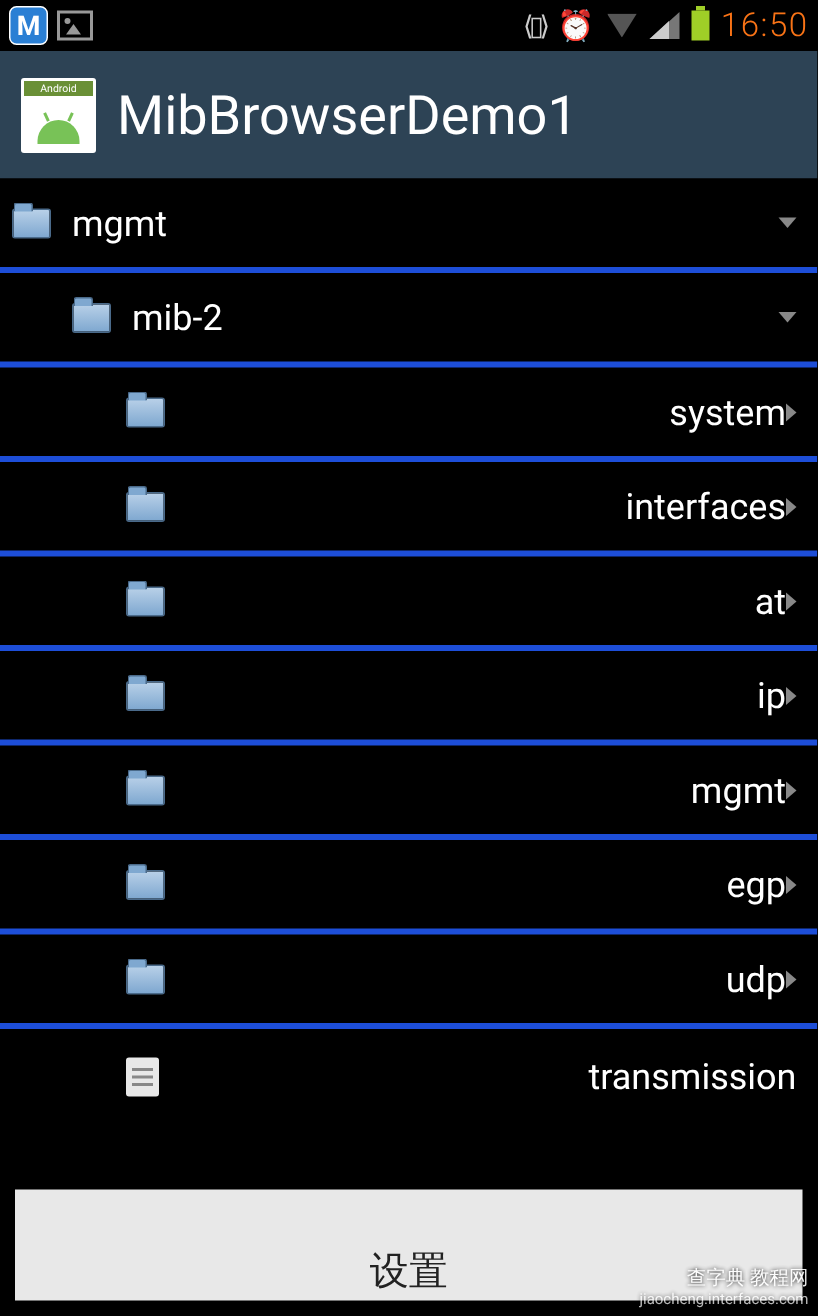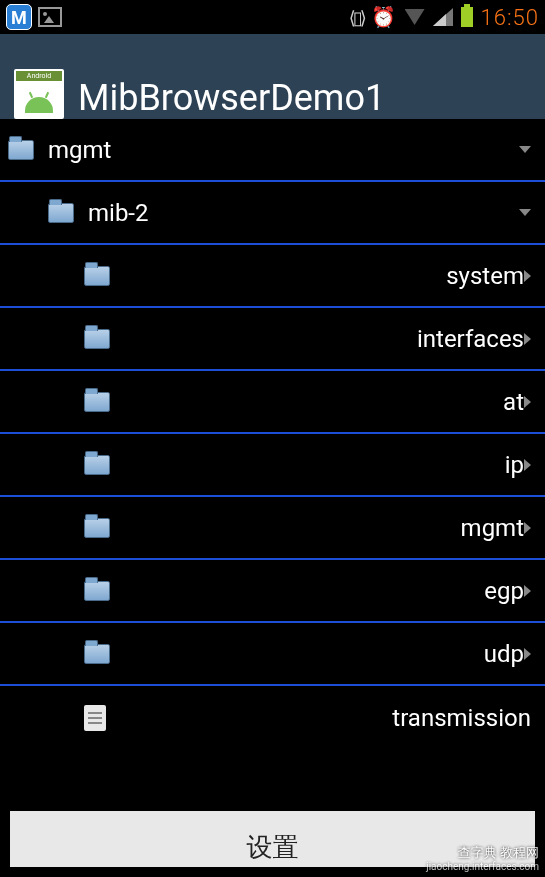--- a/index.html
+++ b/index.html
@@ -73,21 +73,21 @@
       clip-path: polygon(0 0, 100% 0, 50% 100%);
       position: relative;
     }
     .alarm { color: #ccc; font-size: 20px; }
     .vibrate { color: #ccc; font-size: 18px; letter-spacing: -3px; }
 
     .action-bar {
       height: 85px;
       background: #2d4355;
       display: flex;
-      align-items: flex-end;
+      align-items: center;
       padding: 0 14px;
       gap: 14px;
     }
     .app-icon {
       width: 50px; height: 50px;
       background: #fff;
       border-radius: 2px;
       position: relative;
       display: flex; align-items: flex-end; justify-content: center;
     }
@@ -113,21 +113,21 @@
 
     .tree-container {
       background: #000;
       height: 670px;
       overflow: hidden;
     }
     .tree-item {
       display: flex;
       align-items: center;
       height: 63px;
-      border-bottom: 2px solid #1d4ed8;
+      border-bottom: 4px solid #1d4ed8;
       padding-right: 14px;
       cursor: pointer;
     }
     .tree-item.last { border-bottom: none; }
     .folder-icon {
       width: 26px; height: 20px;
       background: linear-gradient(to bottom, #b8d0e8 0%, #7fa8d0 100%);
       border: 1px solid #4a6a8a;
       border-radius: 2px;
       position: relative;
@@ -166,21 +166,21 @@
     .chevron-right {
       width: 0; height: 0;
       border-top: 6px solid transparent;
       border-bottom: 6px solid transparent;
       border-left: 7px solid #888;
     }
 
     .bottom-btn {
       position: absolute;
       bottom: 10px; left: 10px; right: 10px;
-      height: 56px;
+      height: 74px;
       background: #e8e8e8;
       display: flex;
       align-items: flex-end;
       justify-content: center;
       padding-bottom: 2px;
       font-size: 26px;
       color: #222;
       cursor: pointer;
     }
     .watermark {

